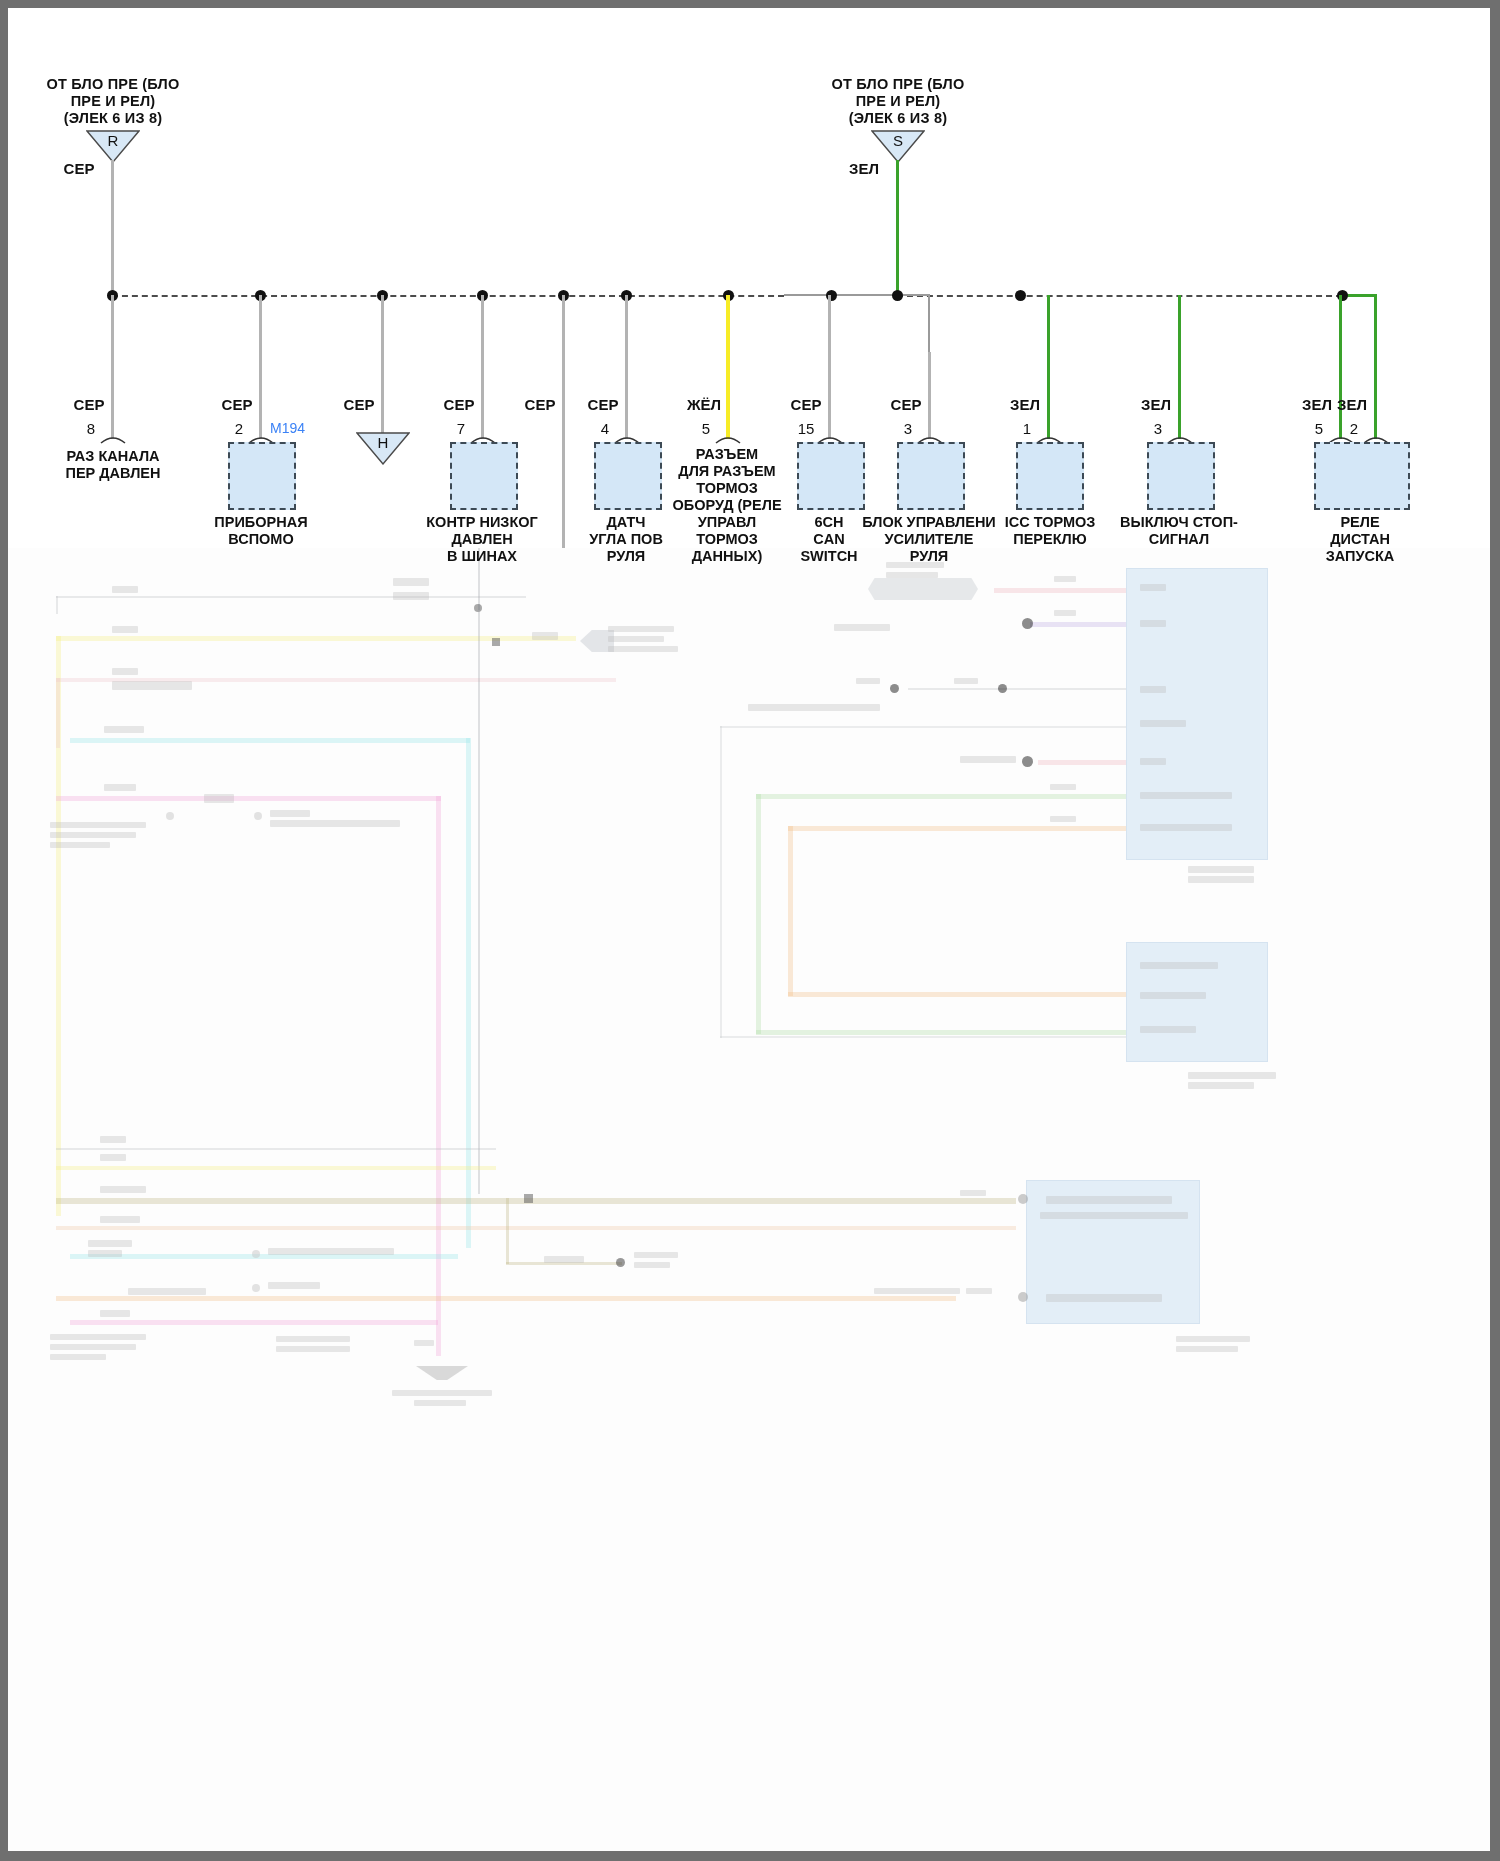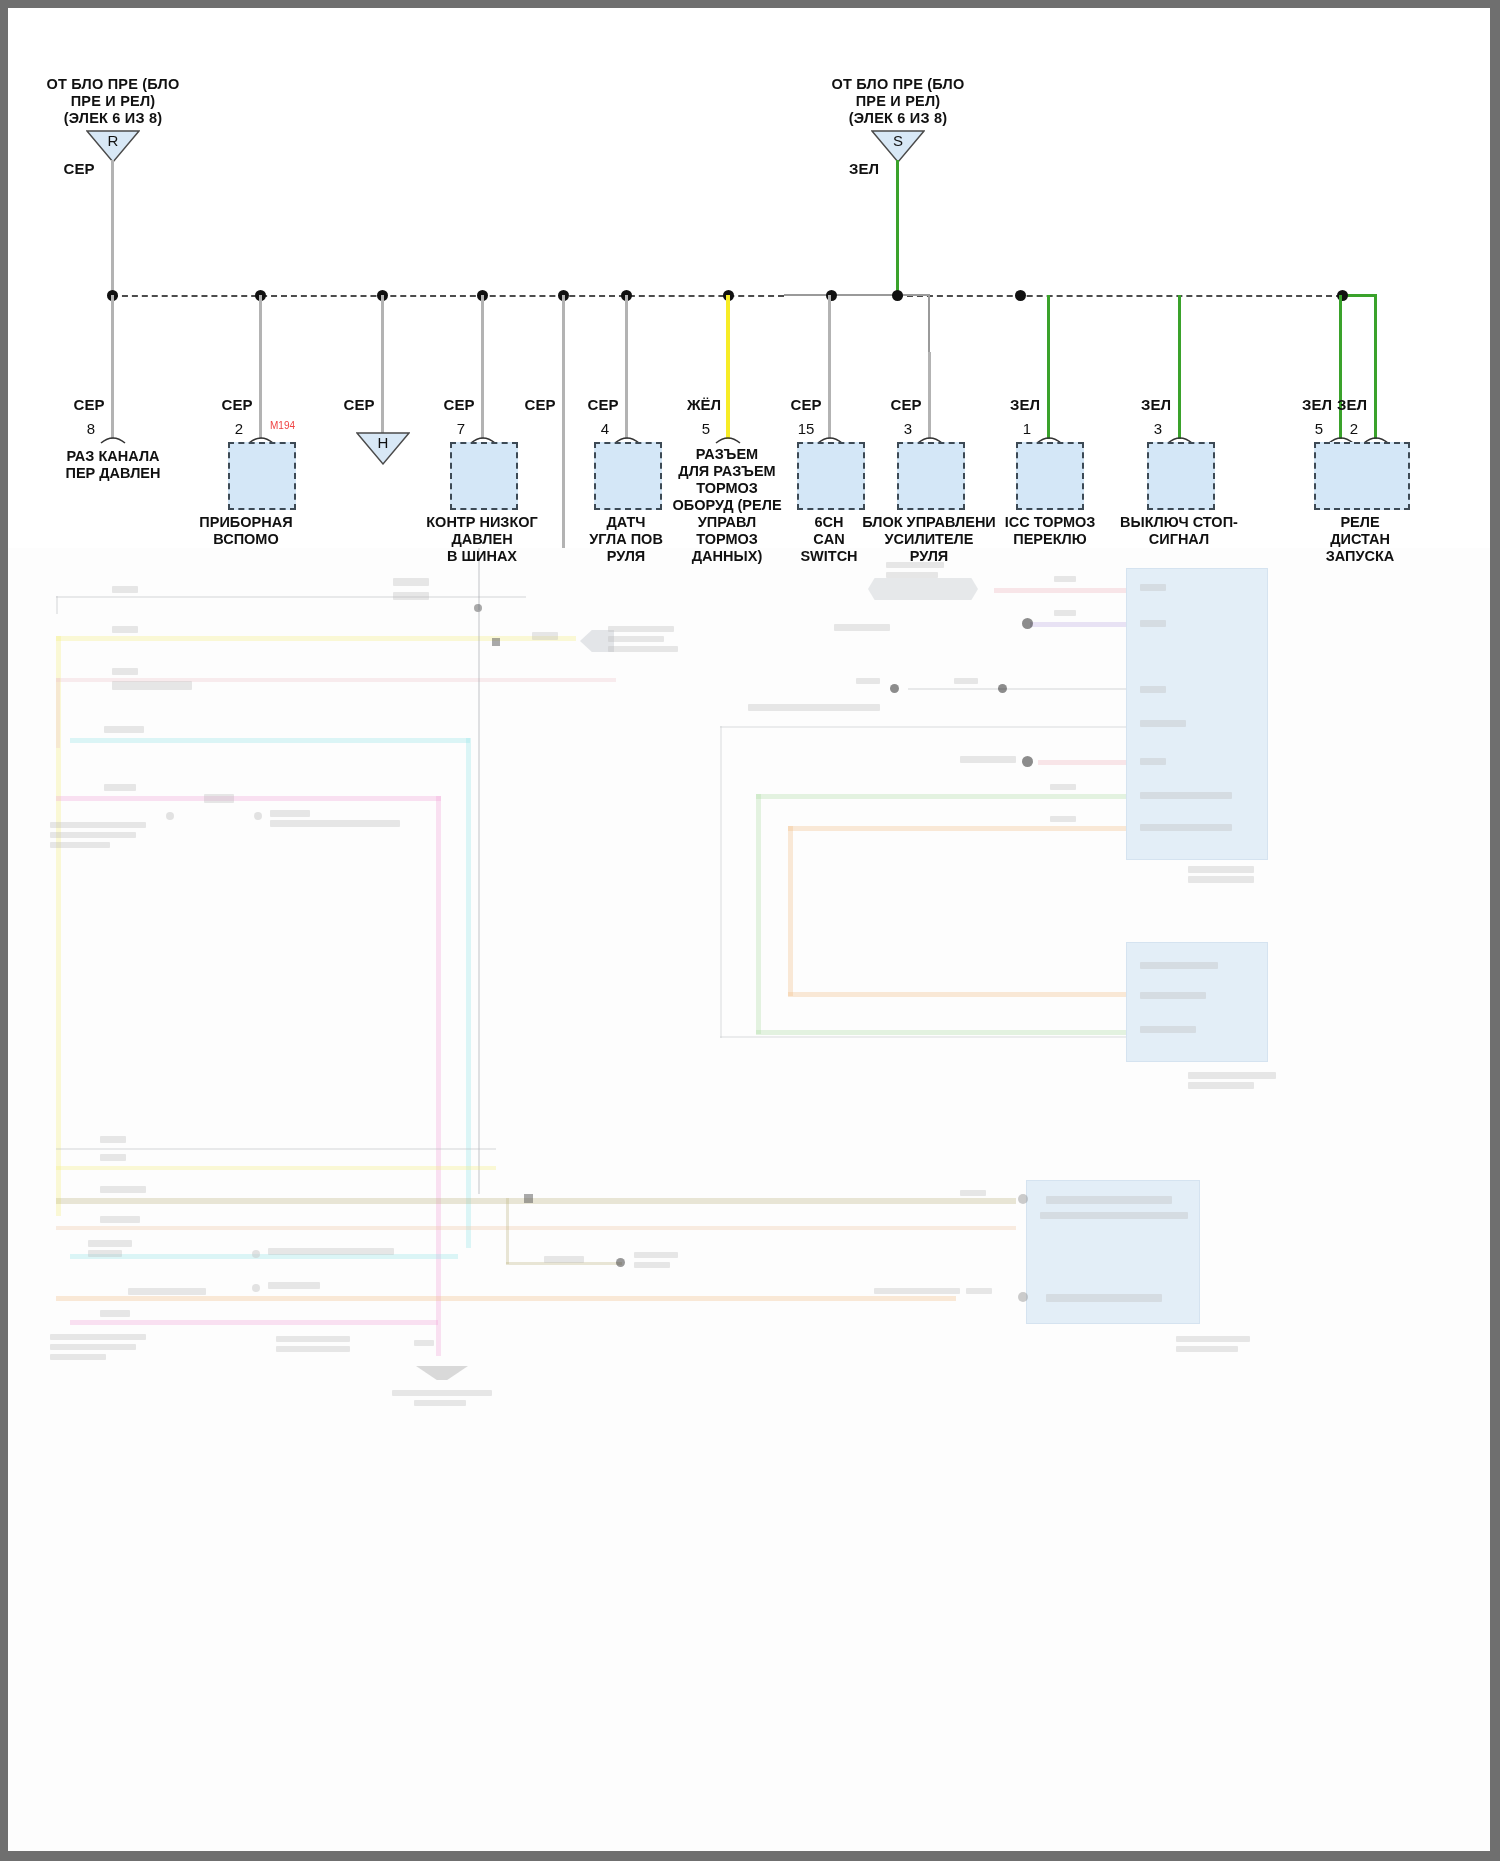--- a/index.html
+++ b/index.html
@@ -57,21 +57,21 @@
     color:#111;font-weight:bold;letter-spacing:.2px;
   }
   .clr{
     position:absolute;text-align:center;font-size:15px;color:#111;
     font-weight:bold;white-space:nowrap;
   }
   .pin{
     position:absolute;text-align:center;font-size:15px;color:#111;white-space:nowrap;
   }
   .cid{
-    position:absolute;text-align:center;font-size:10px;color:#ef4444;white-space:nowrap;
+    position:absolute;text-align:center;font-size:14px;color:#3b82f6;white-space:nowrap;
   }
   .cbox{
     position:absolute;background:#d4e7f7;
     border:2px dashed #3d4a55;
   }
   .cap{
     position:absolute;text-align:center;font-size:14.5px;line-height:17px;color:#111;
     font-weight:bold;
   }
   .hump{position:absolute;}
@@ -304,21 +304,21 @@
     </div>
 
     <div class="wire w-gray" style="left:251px;top:287px;width:3px;height:144px;"></div>
     <div class="clr" style="left:207px;top:388px;width:44px;">СЕР</div>
     <div class="pin" style="left:218px;top:412px;width:26px;">2</div>
     <div class="cid" style="left:262px;top:412px;">M194</div>
     <svg class="hump" style="left:240px;top:424px;" width="26" height="12" viewBox="0 0 26 12">
       <path d="M1 11 Q13 1 25 11" fill="none" stroke="#333" stroke-width="1.6"></path>
     </svg>
     <div class="cbox" style="left:220px;top:434px;width:64px;height:64px;"></div>
-    <div class="cap" style="left:167px;top:506px;width:142px;">
+    <div class="cap" style="left:182px;top:506px;width:142px;">
       <div>ПРИБОРНАЯ</div>
       <div>ВСПОМО</div>
     </div>
 
     <div class="wire w-gray" style="left:373px;top:287px;width:3px;height:139px;"></div>
     <div class="clr" style="left:329px;top:388px;width:44px;">СЕР</div>
     <div class="tri-wrap" style="left:348px;top:424px;width:54px;height:33px;">
       <svg class="tri-svg" width="54" height="33" viewBox="0 0 54 33">
         <polygon points="1,1 53,1 27,32" fill="#d8e8f6" stroke="#4a4a4a" stroke-width="1.4"></polygon>
       </svg>

